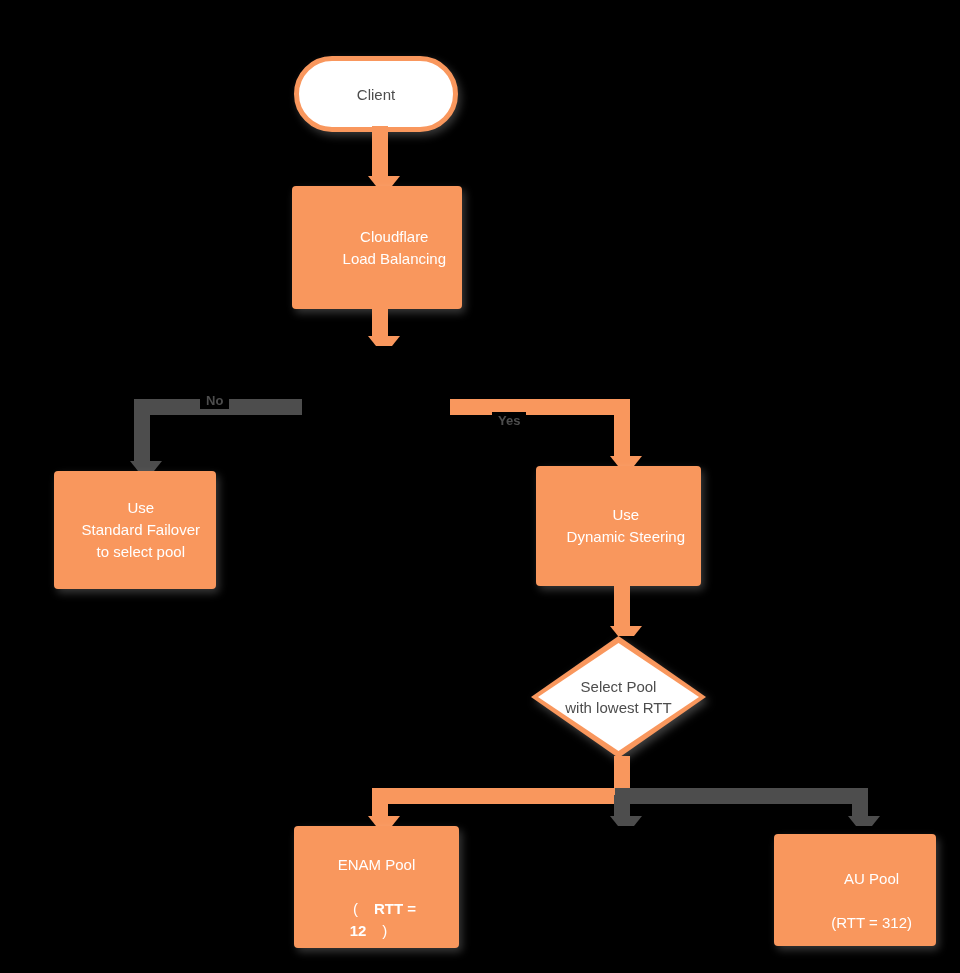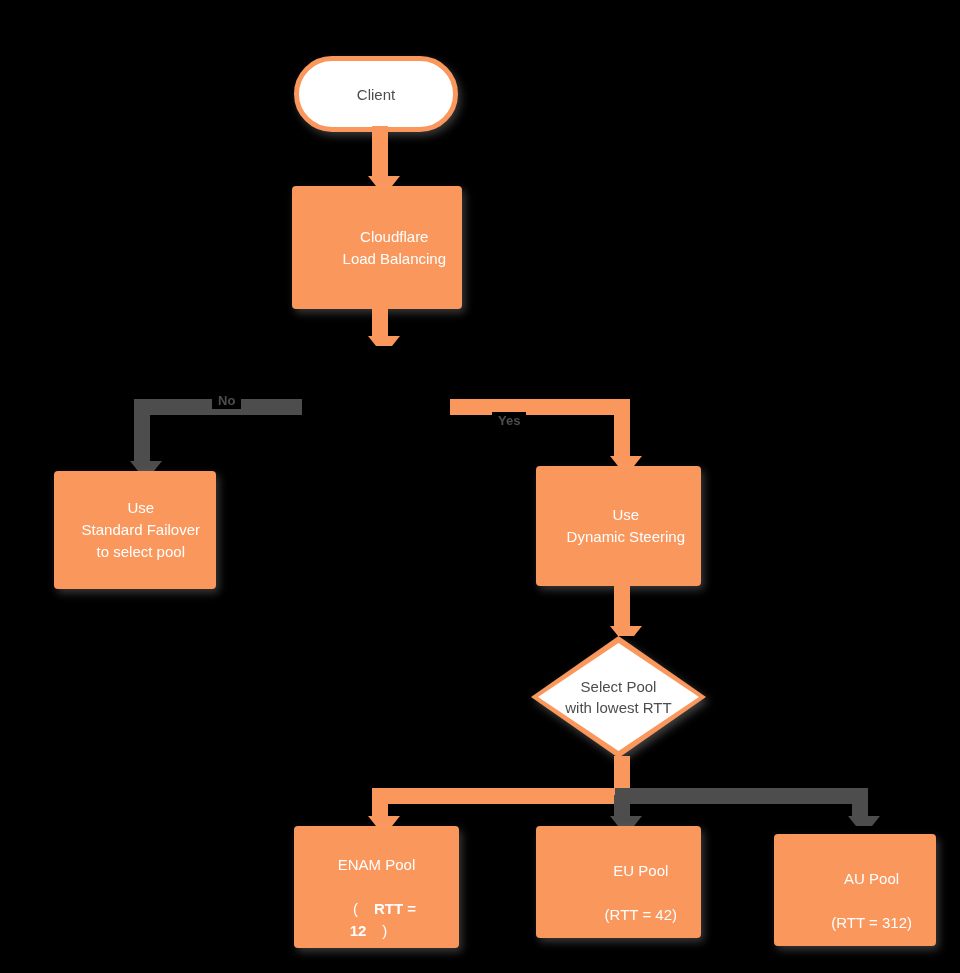--- a/index.html
+++ b/index.html
@@ -118,21 +118,21 @@
 Load Balancing</div>
   </div>
 
   <div class="line orange" style="left:356px;top:291px;width:7px;height:31px;"></div>
   <div class="arrow-down orange" style="left:352px;top:320px;"></div>
 
 
   <div class="line dark" style="left:122px;top:383px;width:164px;height:7px;"></div>
   <div class="line dark" style="left:118px;top:383px;width:7px;height:63px;"></div>
   <div class="arrow-down dark" style="left:114px;top:445px;"></div>
-  <div class="edge-label" style="left:196px;top:376px;">No</div>
+  <div class="edge-label" style="left:184px;top:376px;">No</div>
 
   <div class="box" style="left:38px;top:455px;width:162px;height:118px;">
     <div class="box-label">Use
 Standard Failover
 to select pool</div>
   </div>
 
   <div class="line orange" style="left:434px;top:383px;width:169px;height:7px;"></div>
   <div class="line orange" style="left:598px;top:383px;width:7px;height:58px;"></div>
   <div class="arrow-down orange" style="left:594px;top:440px;"></div>
@@ -166,26 +166,20 @@
   <div class="line dark" style="left:836px;top:772px;width:7px;height:29px;"></div>
   <div class="arrow-down dark" style="left:832px;top:800px;"></div>
 
   <div class="box" style="left:278px;top:810px;width:165px;height:122px;">
     <div class="box-label">
       <span>ENAM Pool</span><br>
       <span><span>(</span><b>RTT = 12</b><span>)</span></span>
     </div>
   </div>
 
-  <div class="box" style="left:520px;top:810px;width:165px;height:112px;">
-    <div class="box-label">
-      <span>EU Pool</span><br>
-      <span>(RTT = 42)</span>
-    </div>
-  </div>
 
   <div class="box" style="left:758px;top:818px;width:162px;height:112px;">
     <div class="box-label">
       <span>AU Pool</span><br>
       <span>(RTT = 312)</span>
     </div>
   </div>
 
 </div>
 

